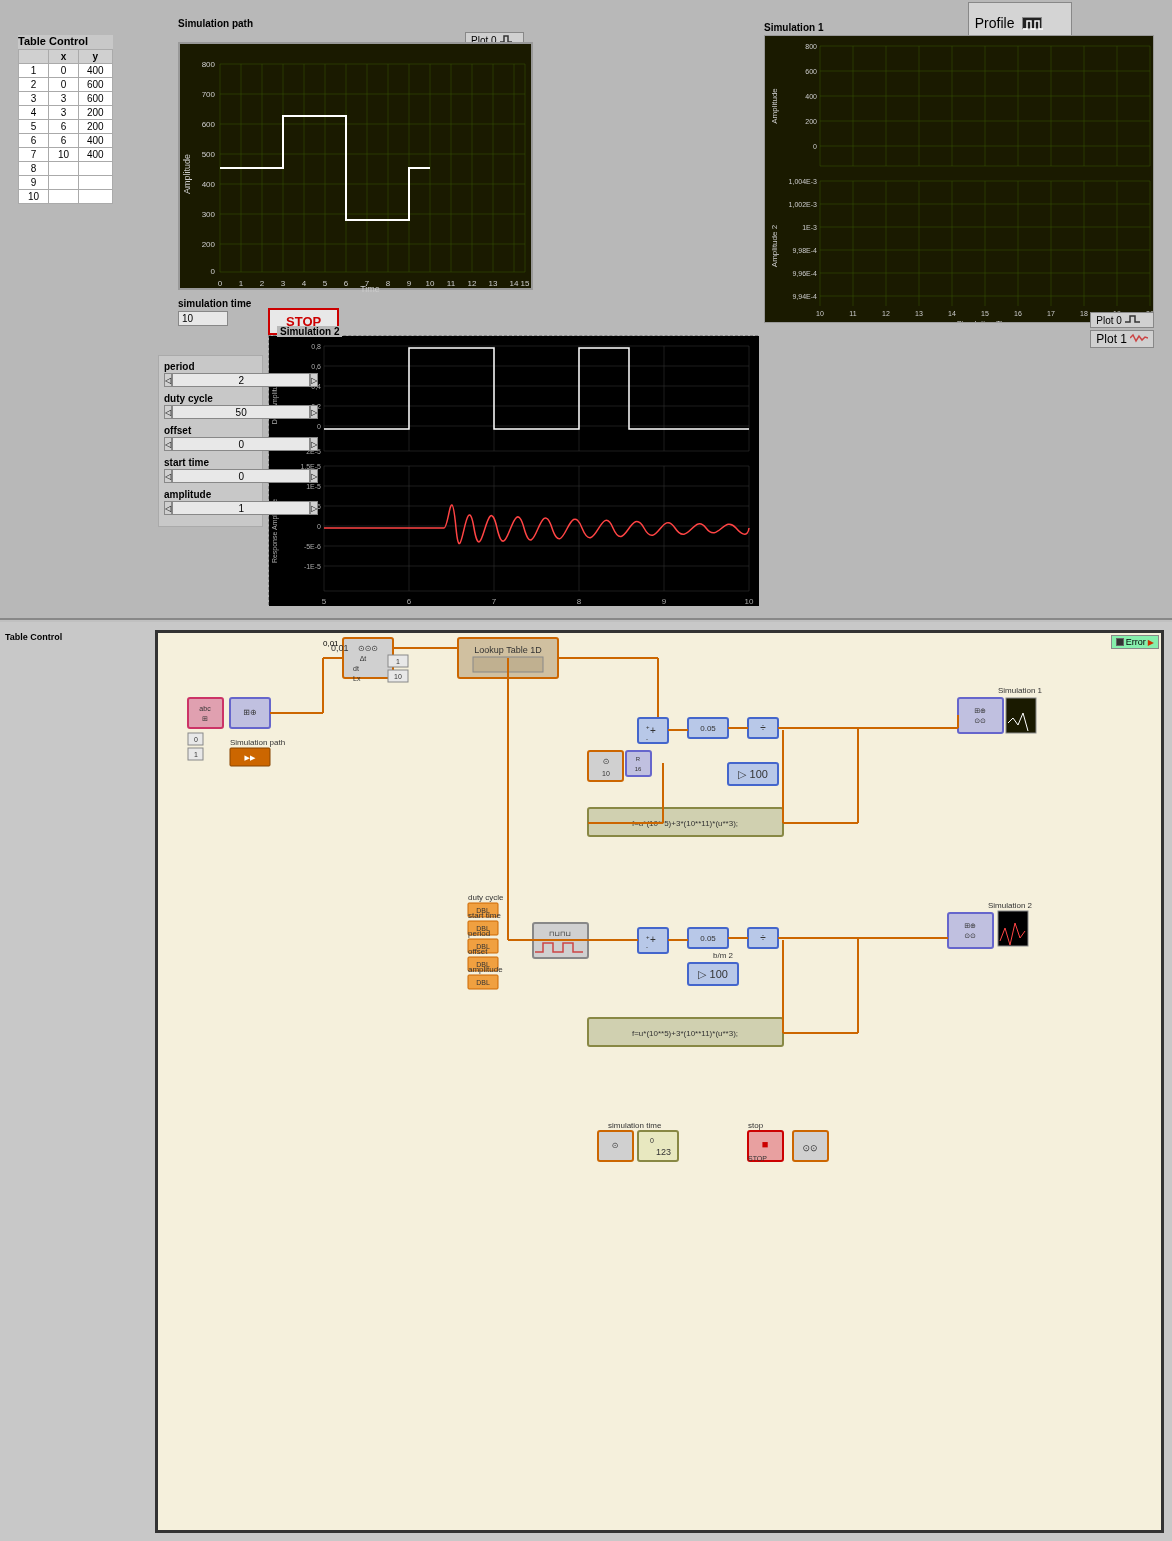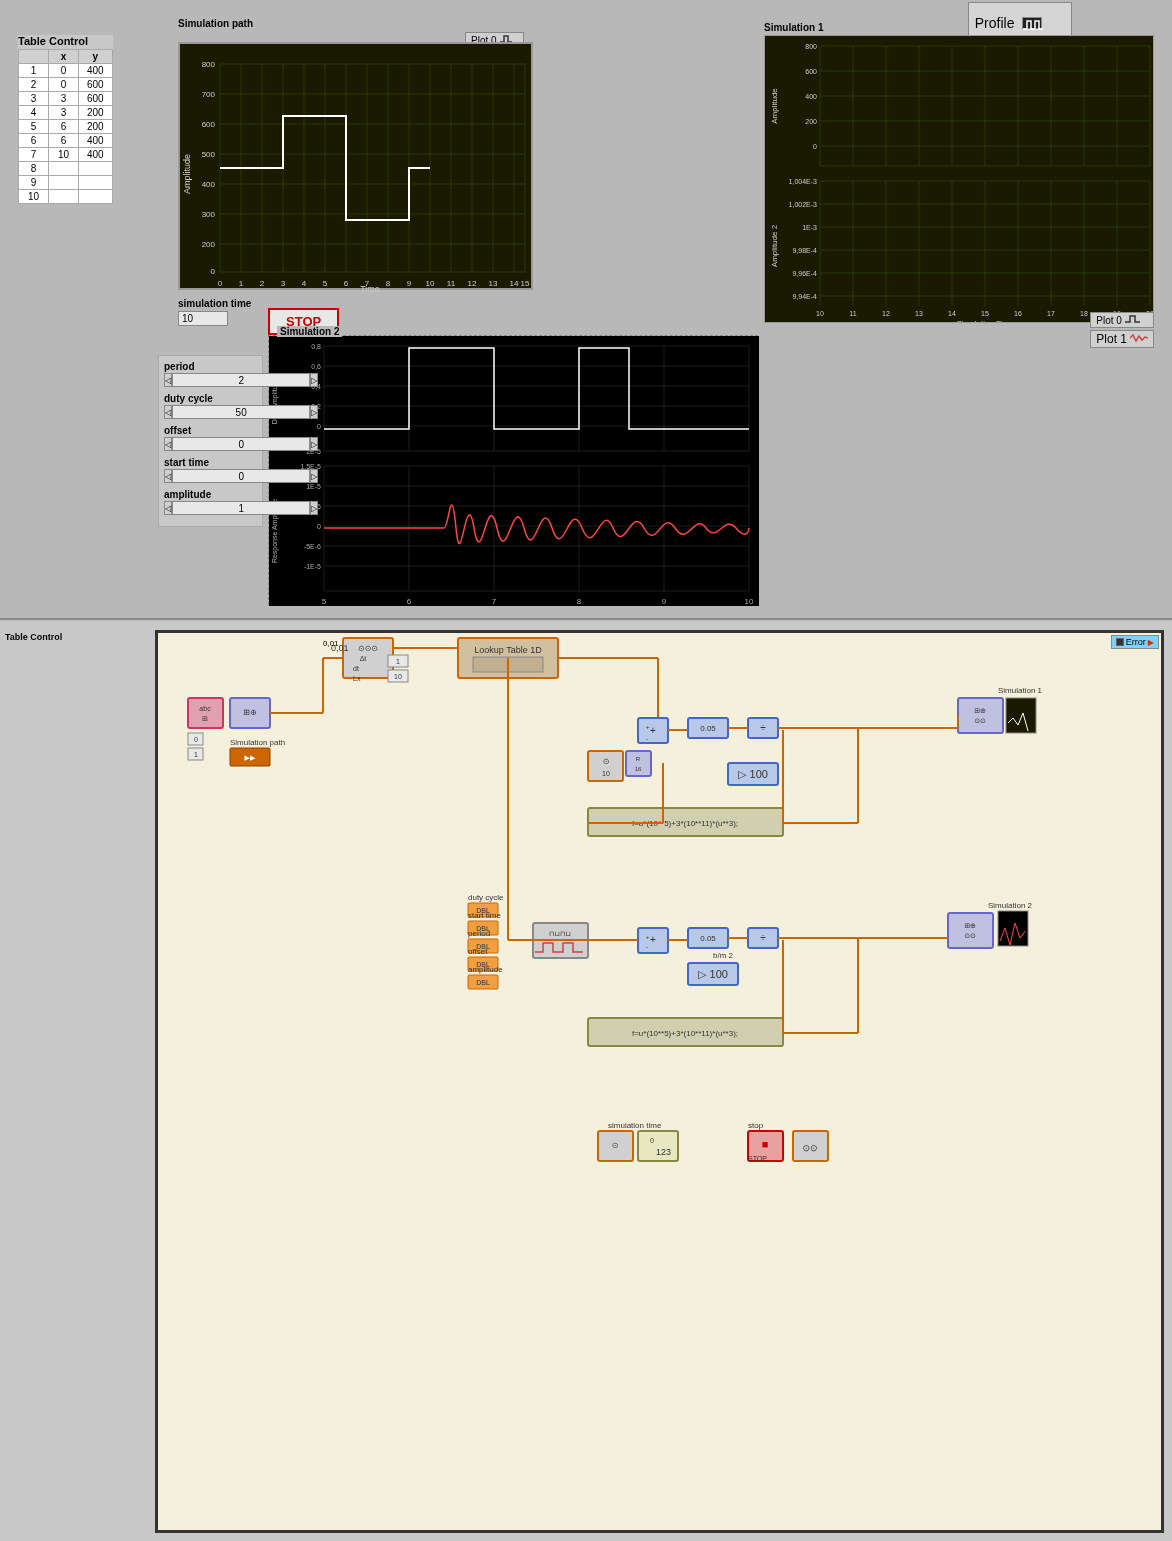--- a/index.html
+++ b/index.html
@@ -530,21 +530,21 @@
   </div>
 
 </div>
 
 <div id="bottom-panel">
 
   <div style="position:absolute; top:10px; left:5px; font-size:9px; font-weight:bold;">Table Control</div>
 
   <div id="block-diagram">
 
-    <div style="position:absolute; top:2px; right:2px; background:#7dd3fc; border:1px solid #888; font-size:9px; padding:1px 4px; display:flex; align-items:center; gap:2px;">
+    <div style="position:absolute; top:2px; right:2px; background:#86efac; border:1px solid #888; font-size:9px; padding:1px 4px; display:flex; align-items:center; gap:2px;">
       <span style="width:8px; height:8px; background:#333; display:inline-block; border:1px solid #666;"></span>
       <span>Error</span>
       <span style="color:#cc3300; font-size:8px;">▶</span>
     </div>
 
     <svg style="position:absolute; top:0; left:0; width:100%; height:100%;">
 
       <rect x="185" y="5" width="50" height="40" fill="#d0d0d0" stroke="#cc6600" stroke-width="2" rx="2"></rect>
       <text x="210" y="18" font-size="8" text-anchor="middle" fill="#333">⊙⊙⊙</text>
       <text x="205" y="28" font-size="7" text-anchor="middle" fill="#333">Δt</text>

